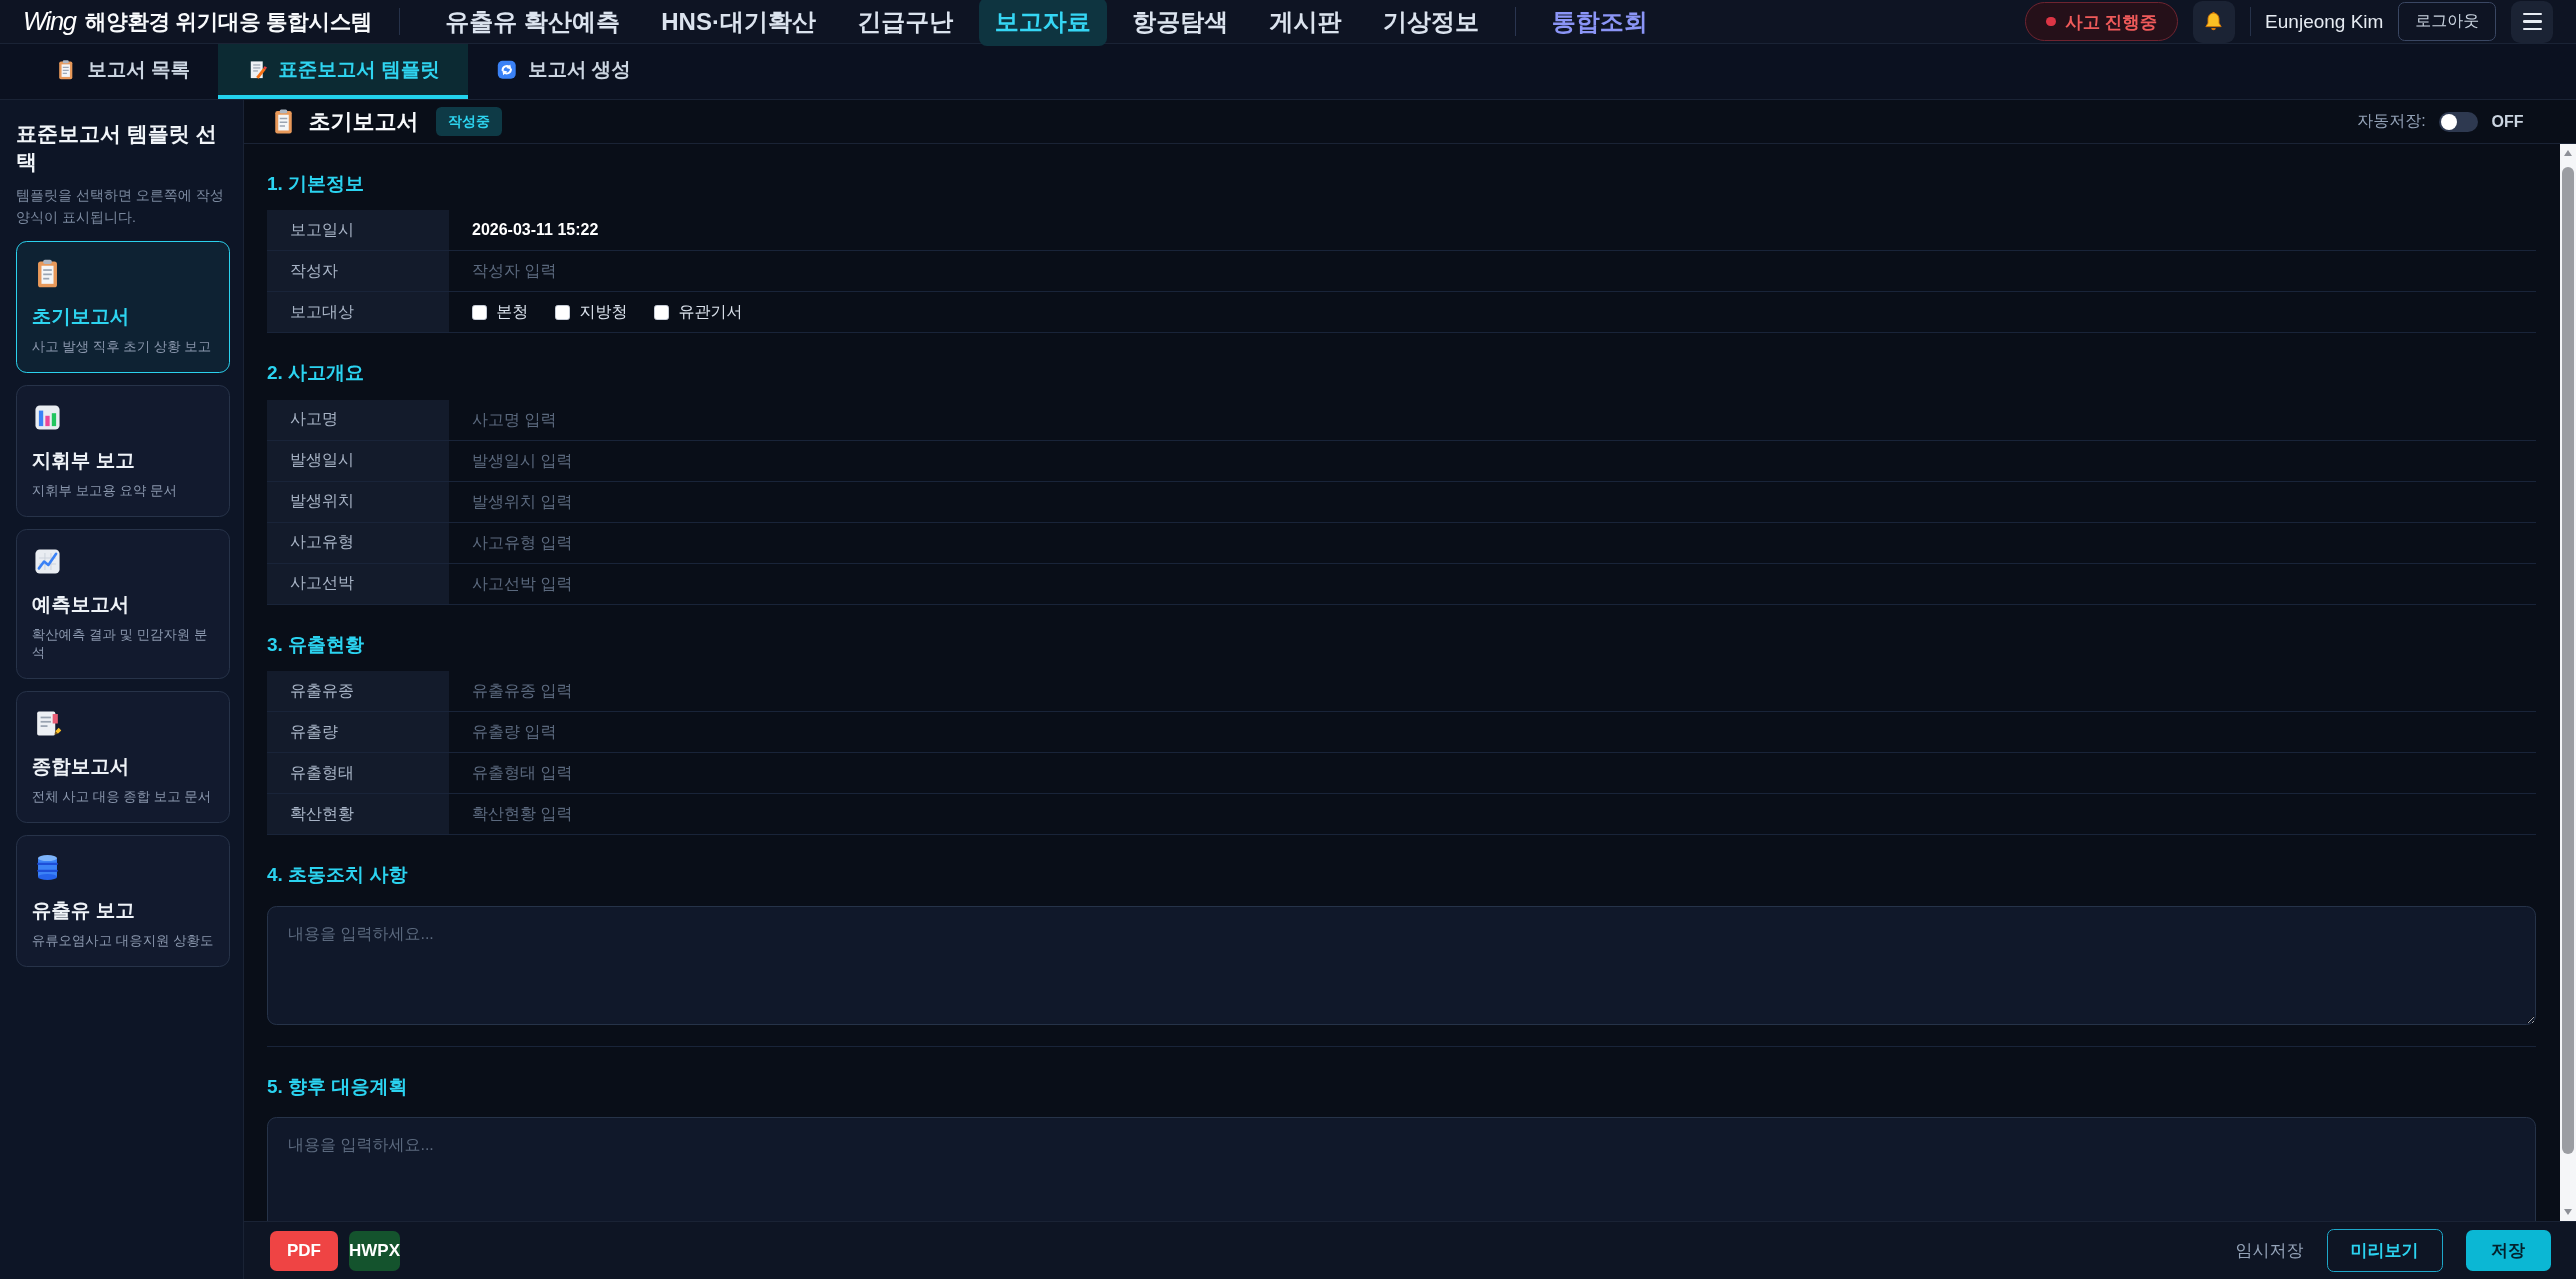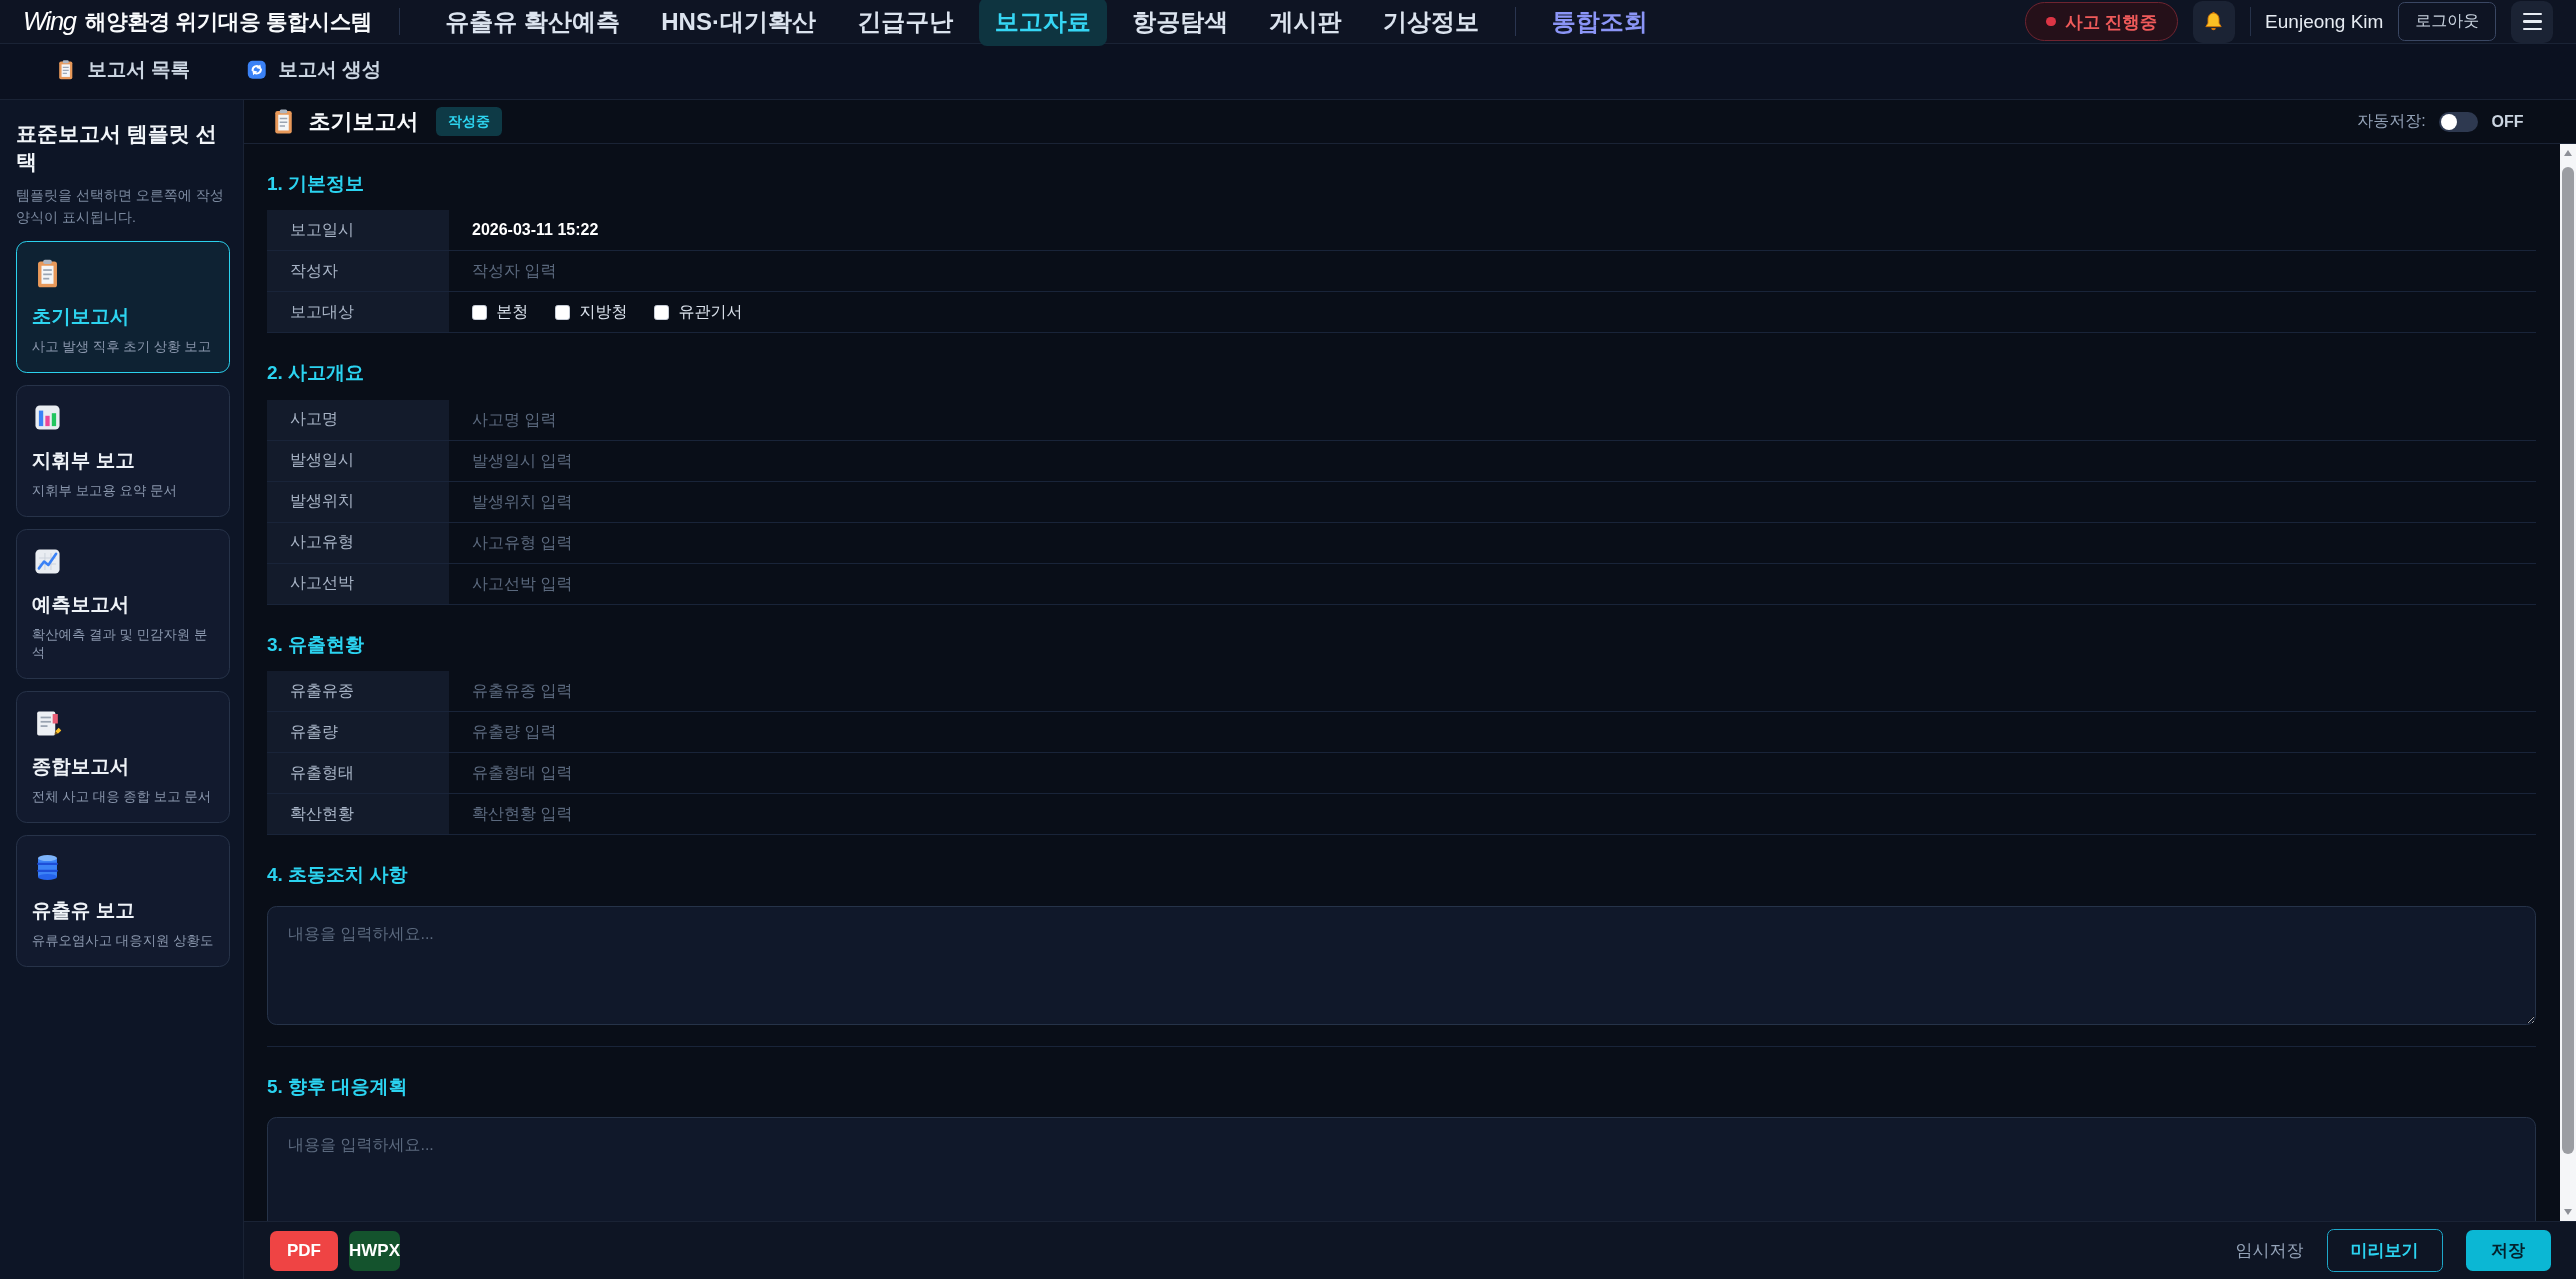--- a/index.html
+++ b/index.html
@@ -191,20 +191,31 @@
     <svg width="21.5" height="21.5" viewBox="0 0 36 36">
       <rect x="7" y="4" width="22" height="30" rx="3" fill="#e8995a"></rect>
       <rect x="11" y="9" width="14" height="21" fill="#f4f6f8"></rect>
       <rect x="13" y="2" width="10" height="5" rx="2" fill="#aeb6c2"></rect>
       <rect x="13" y="13" width="10" height="2" fill="#9aa4b2"></rect>
       <rect x="13" y="18" width="10" height="2" fill="#9aa4b2"></rect>
       <rect x="13" y="23" width="7" height="2" fill="#9aa4b2"></rect>
     </svg>
     <span>보고서 목록</span>
   </div>
+  <div class="tab active">
+    <svg width="21.5" height="21.5" viewBox="0 0 36 36">
+      <path d="M8 4h20v28H8z" fill="#eef1f5"></path>
+      <rect x="12" y="9" width="12" height="2" fill="#9aa4b2"></rect>
+      <rect x="12" y="14" width="12" height="2" fill="#9aa4b2"></rect>
+      <rect x="12" y="19" width="8" height="2" fill="#9aa4b2"></rect>
+      <polygon points="17,30 29,15 33,18 21,33" fill="#f97316"></polygon>
+      <polygon points="29,15 33,18 35,14 31,12" fill="#ef4444"></polygon>
+    </svg>
+    <span>표준보고서 템플릿</span>
+  </div>
   <div class="tab">
     <svg width="21.5" height="21.5" viewBox="0 0 36 36">
       <rect x="3" y="3" width="30" height="30" rx="8" fill="#3b82f6"></rect>
       <path d="M11 19a7 7 0 0 1 12-5" stroke="#fff" stroke-width="3.4" fill="none" stroke-linecap="round"></path>
       <polygon points="24,9 25,17 17,15" fill="#fff"></polygon>
       <path d="M25 17a7 7 0 0 1-12 5" stroke="#fff" stroke-width="3.4" fill="none" stroke-linecap="round"></path>
       <polygon points="12,27 11,19 19,21" fill="#fff"></polygon>
     </svg>
     <span>보고서 생성</span>
   </div>

